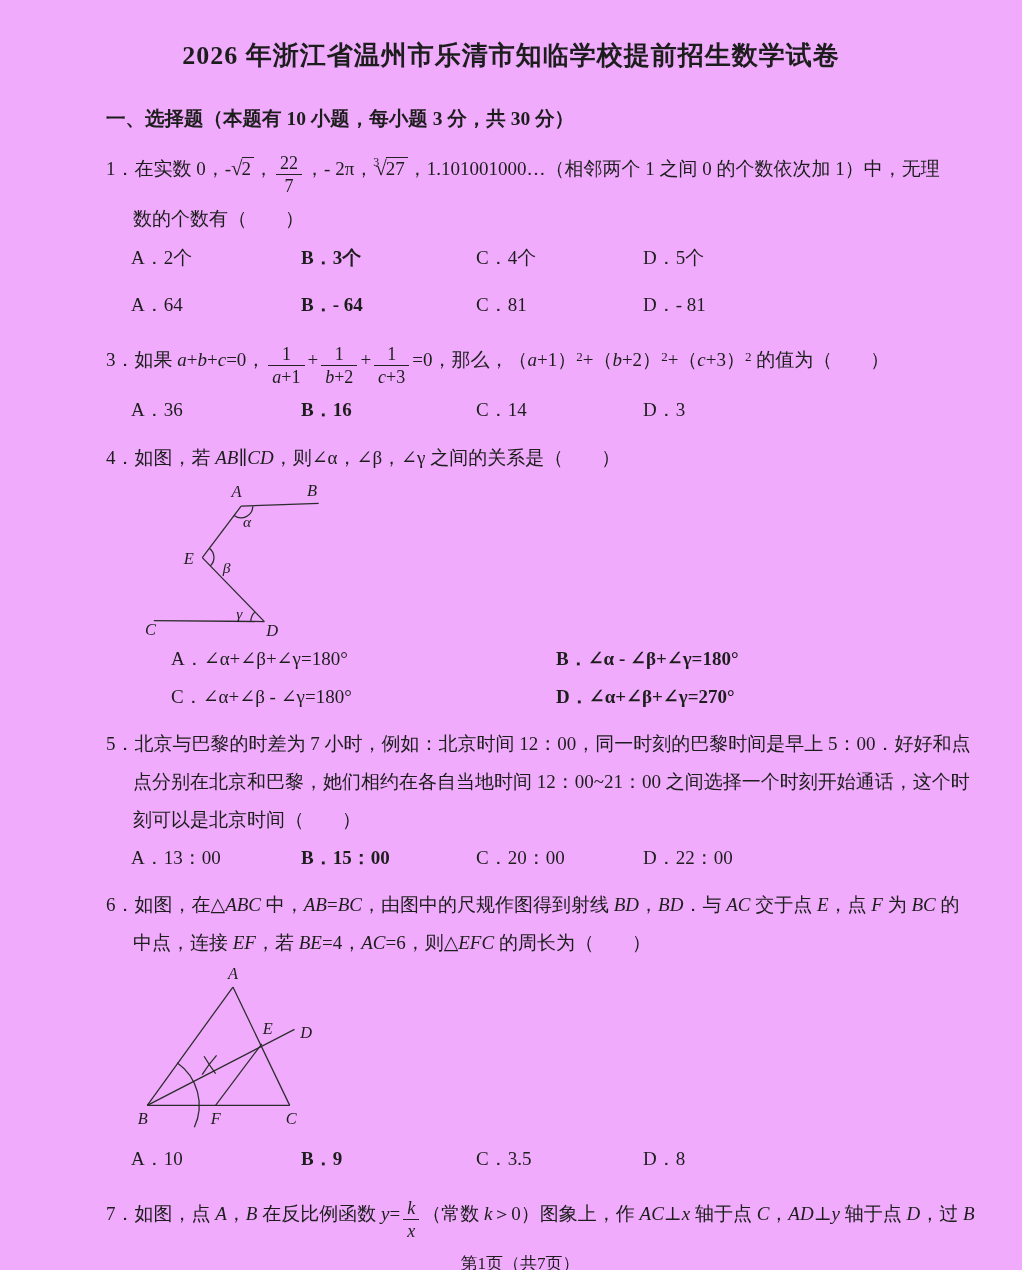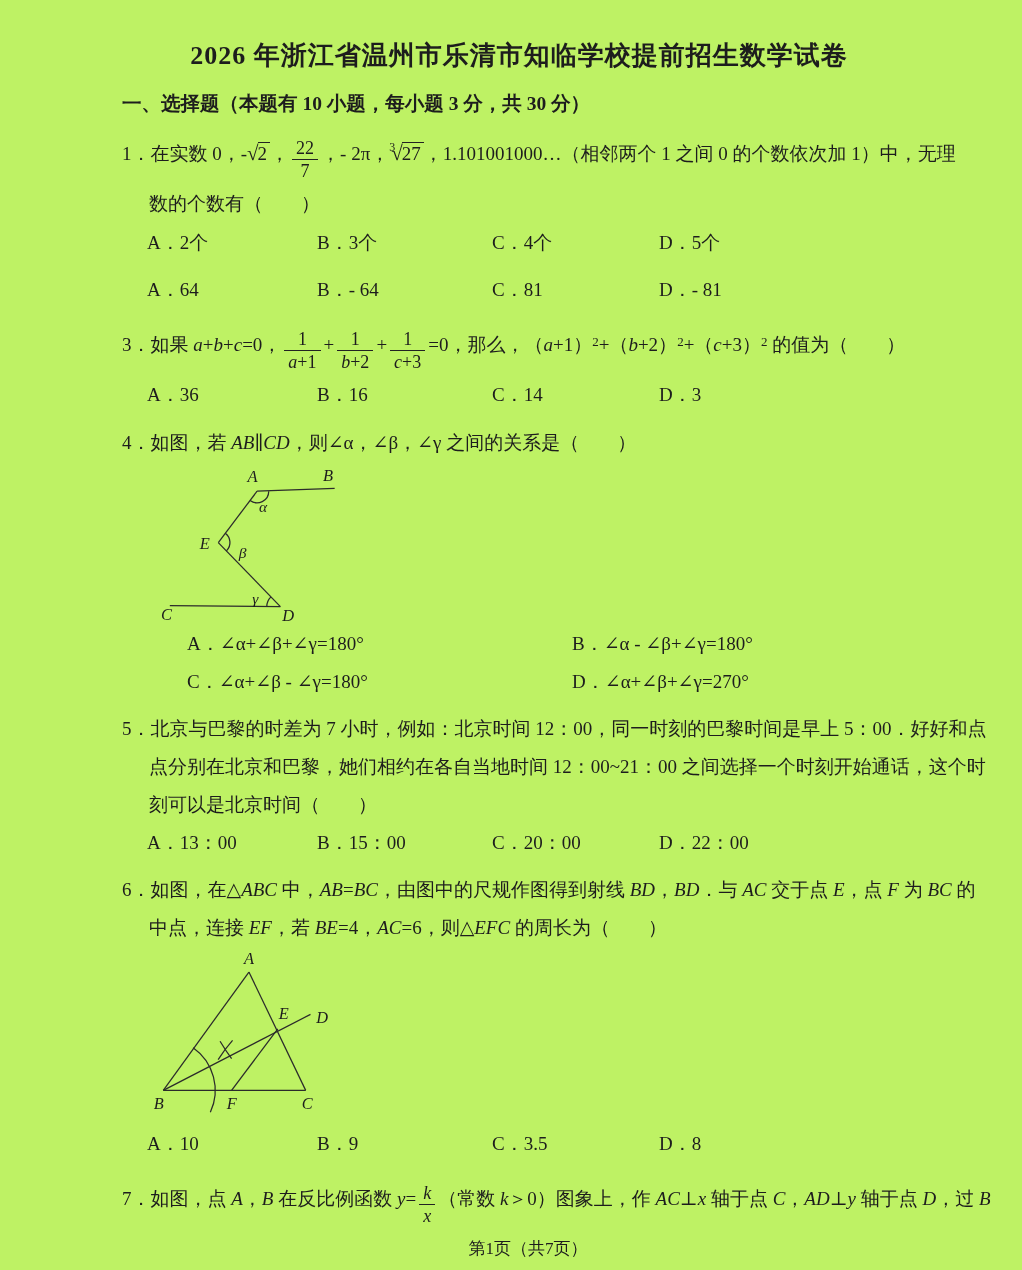--- a/index.html
+++ b/index.html
@@ -1,48 +1,48 @@
 <!DOCTYPE html>
 <html><head>
 <meta charset="utf-8">
 <style>
   html,body{margin:0;padding:0;background:#ffffff;}
   .page{
     position:relative;
     width:1022px;height:1270px;
     overflow:hidden;
     box-sizing:border-box;
-    padding:38px 0 0 16px;
-    background:#bef264;
+    padding:38px 0 0 0;
+    background:#f0abfc;
     color:#1d1d1d;
     font-family:"Liberation Serif","DejaVu Serif",serif;
     font-size:19px;
   }
   .title{
     margin:0;
     text-align:center;
     font-size:26px;
     font-weight:bold;
     line-height:36px;
     letter-spacing:1px;
   }
   .content{padding:0 88px 0 106px;}
   .section{
-    margin-top:16px;
+    margin-top:31px;
     font-weight:bold;
     font-size:19.5px;
     line-height:28px;
   }
   .question{margin-top:9px;}
   .qline{line-height:40px;white-space:nowrap;}
   .qline.cont{padding-left:27px;}
   .q5line{line-height:38px;}
   .opts{display:flex;padding-left:25px;line-height:38px;white-space:nowrap;}
   .opt{width:170px;}
-  .opt:nth-child(2){width:175px;}
+  .opt:nth-child(2){width:175px;font-weight:bold;}
   .opt:nth-child(3){width:167px;}
   .opt:nth-child(4){width:auto;}
   .opts2 .opt{width:345px;margin-left:40px;}
   sup{font-size:13px;vertical-align:5px;line-height:0;}
   .it{font-style:italic;}
   .frac{
     display:inline-block;vertical-align:middle;text-align:center;
     margin:0 3px;position:relative;top:-3px;line-height:normal;
   }
   .fn{display:block;padding:0 4px 1px 4px;border-bottom:1.6px solid #222;line-height:1.12;font-size:18px;margin-top:14px;}

